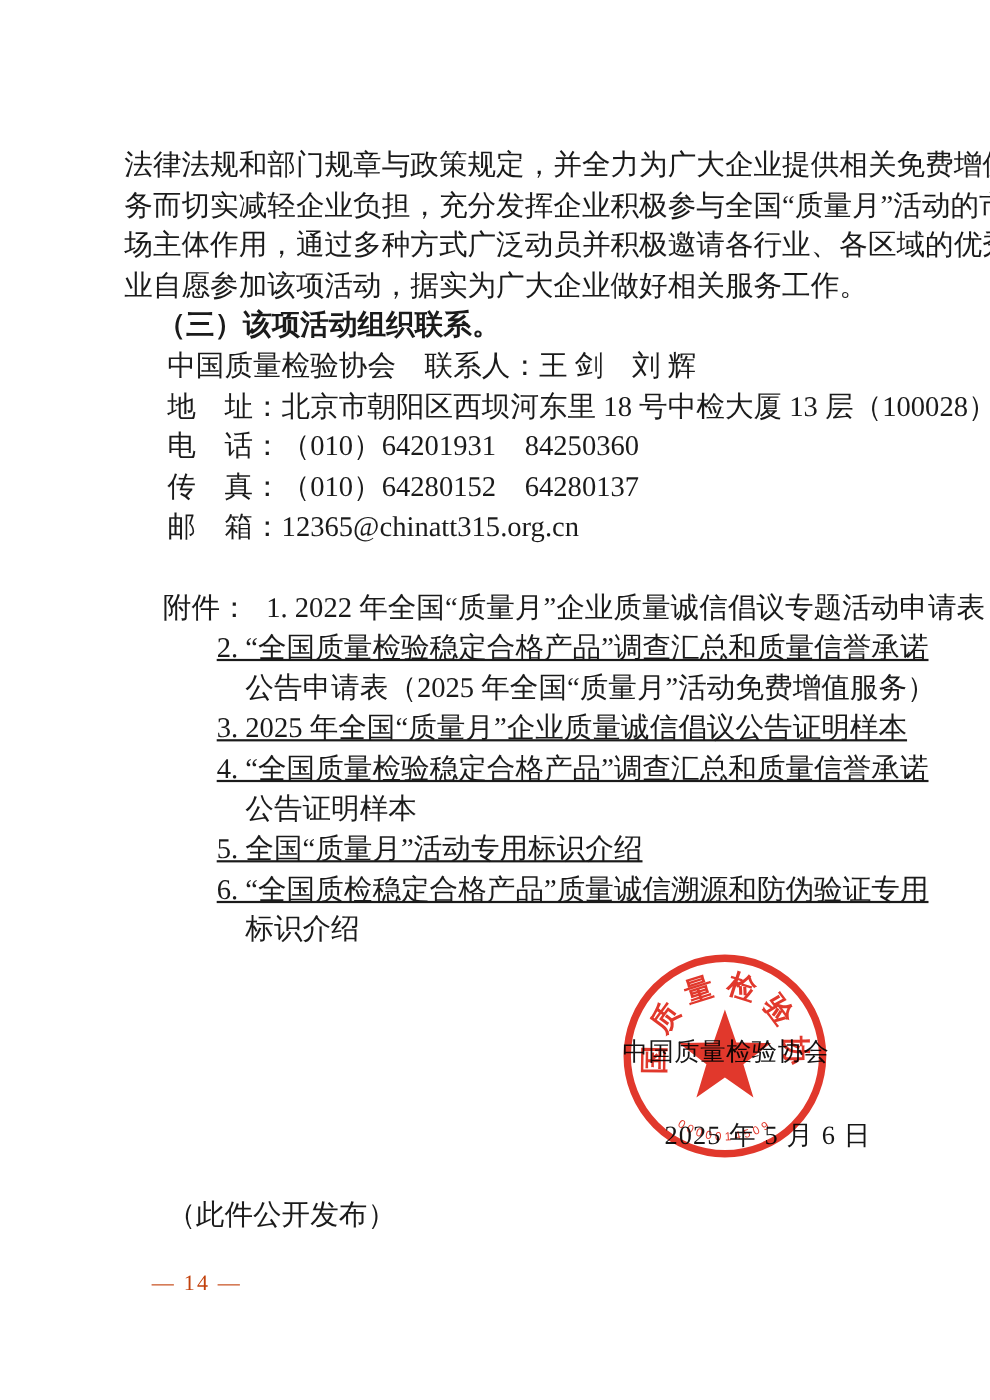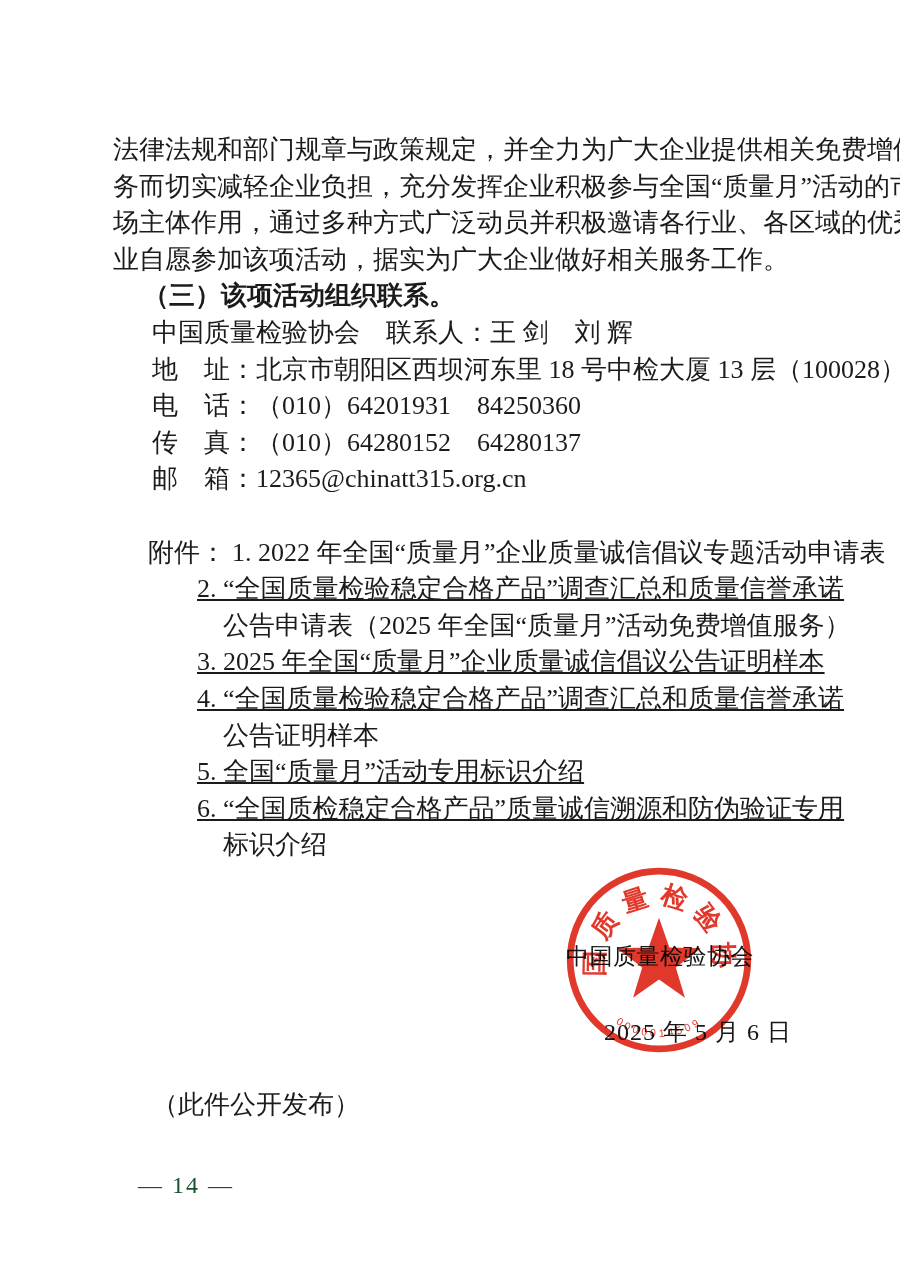--- a/index.html
+++ b/index.html
@@ -19,21 +19,21 @@
     line-height:36.6px;
     white-space:nowrap;
   }
   .line{min-height:36.6px;}
   .heading{font-weight:700;padding-left:30px;}
   .contact{padding-left:39px;}
   .blank{height:36.6px;}
   .att-first{padding-left:35px;}
   .att-item{padding-left:84px;text-decoration:underline;}
   .att-cont{padding-left:110px;}
-  .att-label{margin-right:6px;}
+  .att-label{margin-right:16px;}
 
   .seal-wrap{
     position:absolute;left:563px;top:864px;
     width:192px;height:192px;
   }
   .seal-svg{
     mix-blend-mode:multiply;
     opacity:.94;
   }
   .overlay-text{
@@ -51,23 +51,22 @@
     left:604px;top:1016px;
     font-size:24px;
     letter-spacing:1px;
   }
   .public-release{
     position:absolute;left:152px;top:1087px;
     font-size:26px;white-space:nowrap;text-align:center;
   }
   .page-number{
     position:absolute;left:138px;top:1156px;
-    font-size:24px;letter-spacing:2px;color:#14532d;
+    font-size:20px;letter-spacing:2px;color:#c2410c;
     white-space:nowrap;
-    margin-top:16px;
   }
 </style>
 </head>
 <body>
 
 <div class="page">
 
   <div class="text-flow">
     <div class="line">法律法规和部门规章与政策规定，并全力为广大企业提供相关免费增值服</div>
     <div class="line">务而切实减轻企业负担，充分发挥企业积极参与全国“质量月”活动的市</div>

